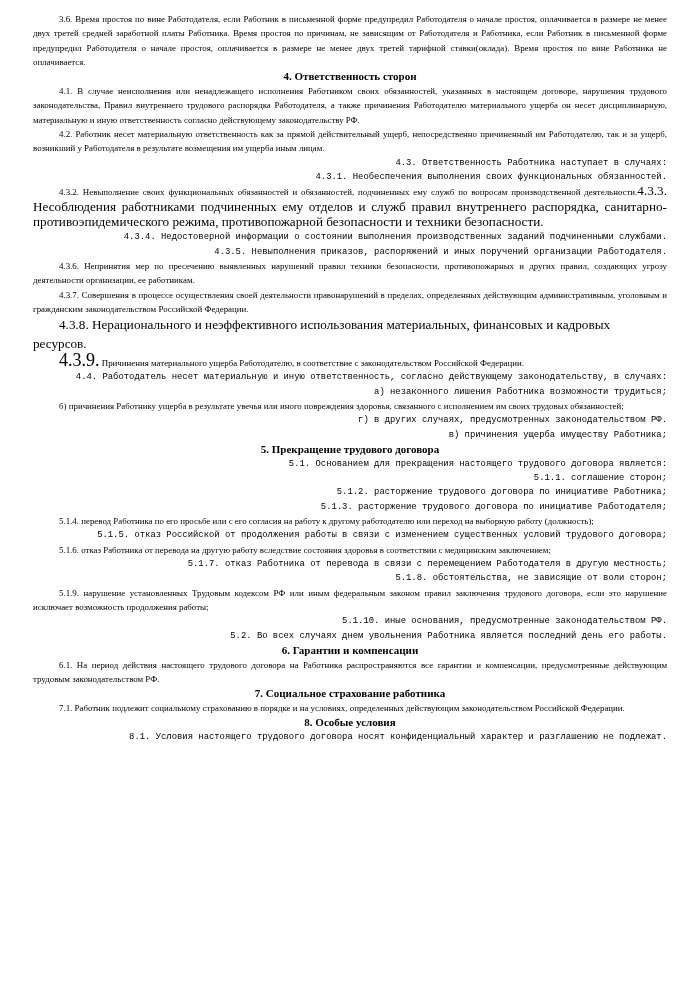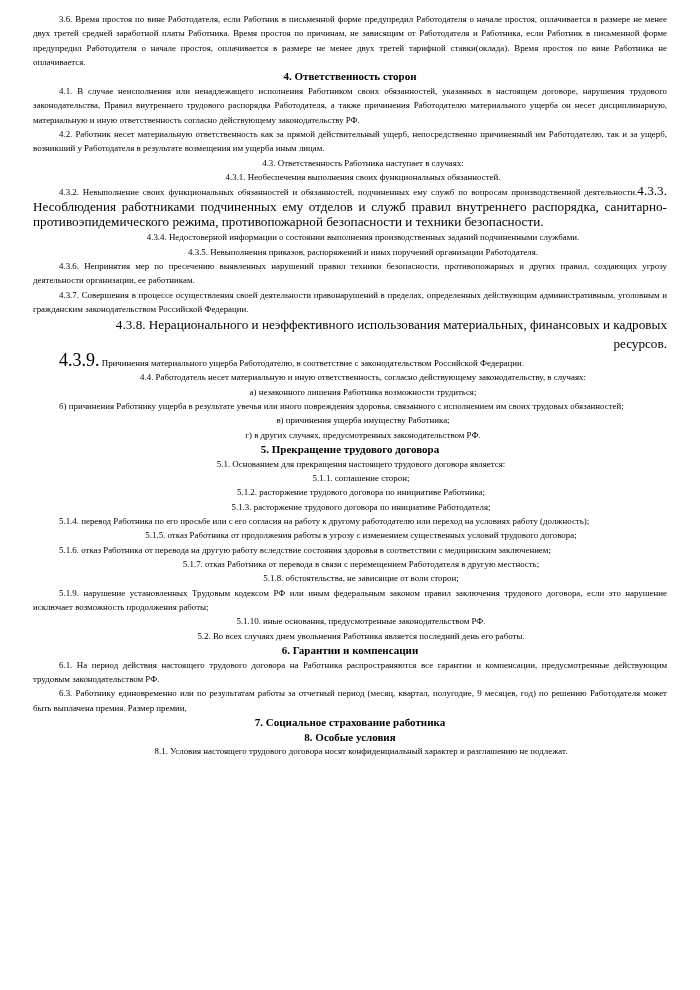--- a/index.html
+++ b/index.html
@@ -31,39 +31,40 @@
     text-justify: inter-word;
     hyphens: none;
   }
   p.ind {
     text-indent: 26px;
   }
   p.ind-sm {
     text-indent: 22px;
   }
   p.left {
-    text-align: center;
+    text-align: right;
+    font-family: Liberation Mono, monospace;
   }
   p.center {
     text-align: center;
     text-indent: 0;
     font-weight: bold;
     font-size: 11px;
     line-height: 14.6px;
   }
   
   .big {
     font-size: 13.2px;
     line-height: 1.05;
     font-family: Liberation Serif, serif;
   }
   p.bigpara {
     font-size: 13.2px;
     line-height: 18.2px;
-    text-align: right;
+    text-align: left;
     text-indent: 26px;
   }
   .num-big {
     font-size: 18px;
   }
   .nowrapnum {
     white-space: nowrap;
   }
 </style>
 </head>
@@ -98,58 +99,58 @@
 
   <p class="ind"><span class="num-big nowrapnum">4.3.9.</span><span> Причинения материального ущерба Работодателю, в соответствие с законодательством Российской Федерации.</span></p>
 
 
   <p class="ind left">4.4. Работодатель несет материальную и иную ответственность, согласно действующему законодательству, в случаях:</p>
 
   <p class="ind left">а) незаконного лишения Работника возможности трудиться;</p>
 
   <p class="ind">б) причинения Работнику ущерба в результате увечья или иного повреждения здоровья, связанного с исполнением им своих трудовых обязанностей;</p>
 
+  <p class="ind left">г) в других случаях, предусмотренных законодательством РФ.</p>
+
   <p class="ind left">в) причинения ущерба имуществу Работника;</p>
-
-  <p class="ind left">г) в других случаях, предусмотренных законодательством РФ.</p>
 
   <p class="center">5. Прекращение трудового договора</p>
 
   <p class="ind-sm left">5.1. Основанием для прекращения настоящего трудового договора является:</p>
 
   <p class="ind-sm left">5.1.1. соглашение сторон;</p>
 
   <p class="ind-sm left">5.1.2. расторжение трудового договора по инициативе Работника;</p>
 
   <p class="ind-sm left">5.1.3. расторжение трудового договора по инициативе Работодателя;</p>
 
-  <p class="ind">5.1.4. перевод Работника по его просьбе или с его согласия на работу к другому работодателю или переход на условиях работу (должность);</p>
+  <p class="ind">5.1.4. перевод Работника по его просьбе или с его согласия на работу к другому работодателю или переход на выборную работу (должность);</p>
 
-  <p class="ind-sm left">5.1.5. отказ Работника от продолжения работы в угрозу с изменением существенных условий трудового договора;</p>
+  <p class="ind-sm left">5.1.5. отказ Российской от продолжения работы в связи с изменением существенных условий трудового договора;</p>
 
   <p class="ind">5.1.6. отказ Работника от перевода на другую работу вследствие состояния здоровья в соответствии с медицинским заключением;</p>
 
   <p class="ind-sm left">5.1.7. отказ Работника от перевода в связи с перемещением Работодателя в другую местность;</p>
 
   <p class="ind-sm left">5.1.8. обстоятельства, не зависящие от воли сторон;</p>
 
   <p class="ind">5.1.9. нарушение установленных Трудовым кодексом РФ или иным федеральным законом правил заключения трудового договора, если это нарушение исключает возможность продолжения работы;</p>
 
   <p class="ind-sm left">5.1.10. иные основания, предусмотренные законодательством РФ.</p>
 
   <p class="ind-sm left">5.2. Во всех случаях днем увольнения Работника является последний день его работы.</p>
 
   <p class="center">6. Гарантии и компенсации</p>
 
   <p class="ind">6.1. На период действия настоящего трудового договора на Работника распространяются все гарантии и компенсации, предусмотренные действующим трудовым законодательством РФ.</p>
 
 
-  <p class="ind">6.3. Работнику единовременно или по результатам работы за отчетный период (месяц, квартал, полугодие, 9 месяцев, год) по решению Работодателя может быть выплачена премия. Размер премии,</p>
 
 
   <p class="center">7. Социальное страхование работника</p>
 
+  <p class="ind">7.1. Работник подлежит социальному страхованию в порядке и на условиях, определенных действующим законодательством Российской Федерации.</p>
 
   <p class="center">8. Особые условия</p>
 
   <p class="ind-sm left">8.1. Условия настоящего трудового договора носят конфиденциальный характер и разглашению не подлежат.</p>
 
 </div>
 
 </body></html>

